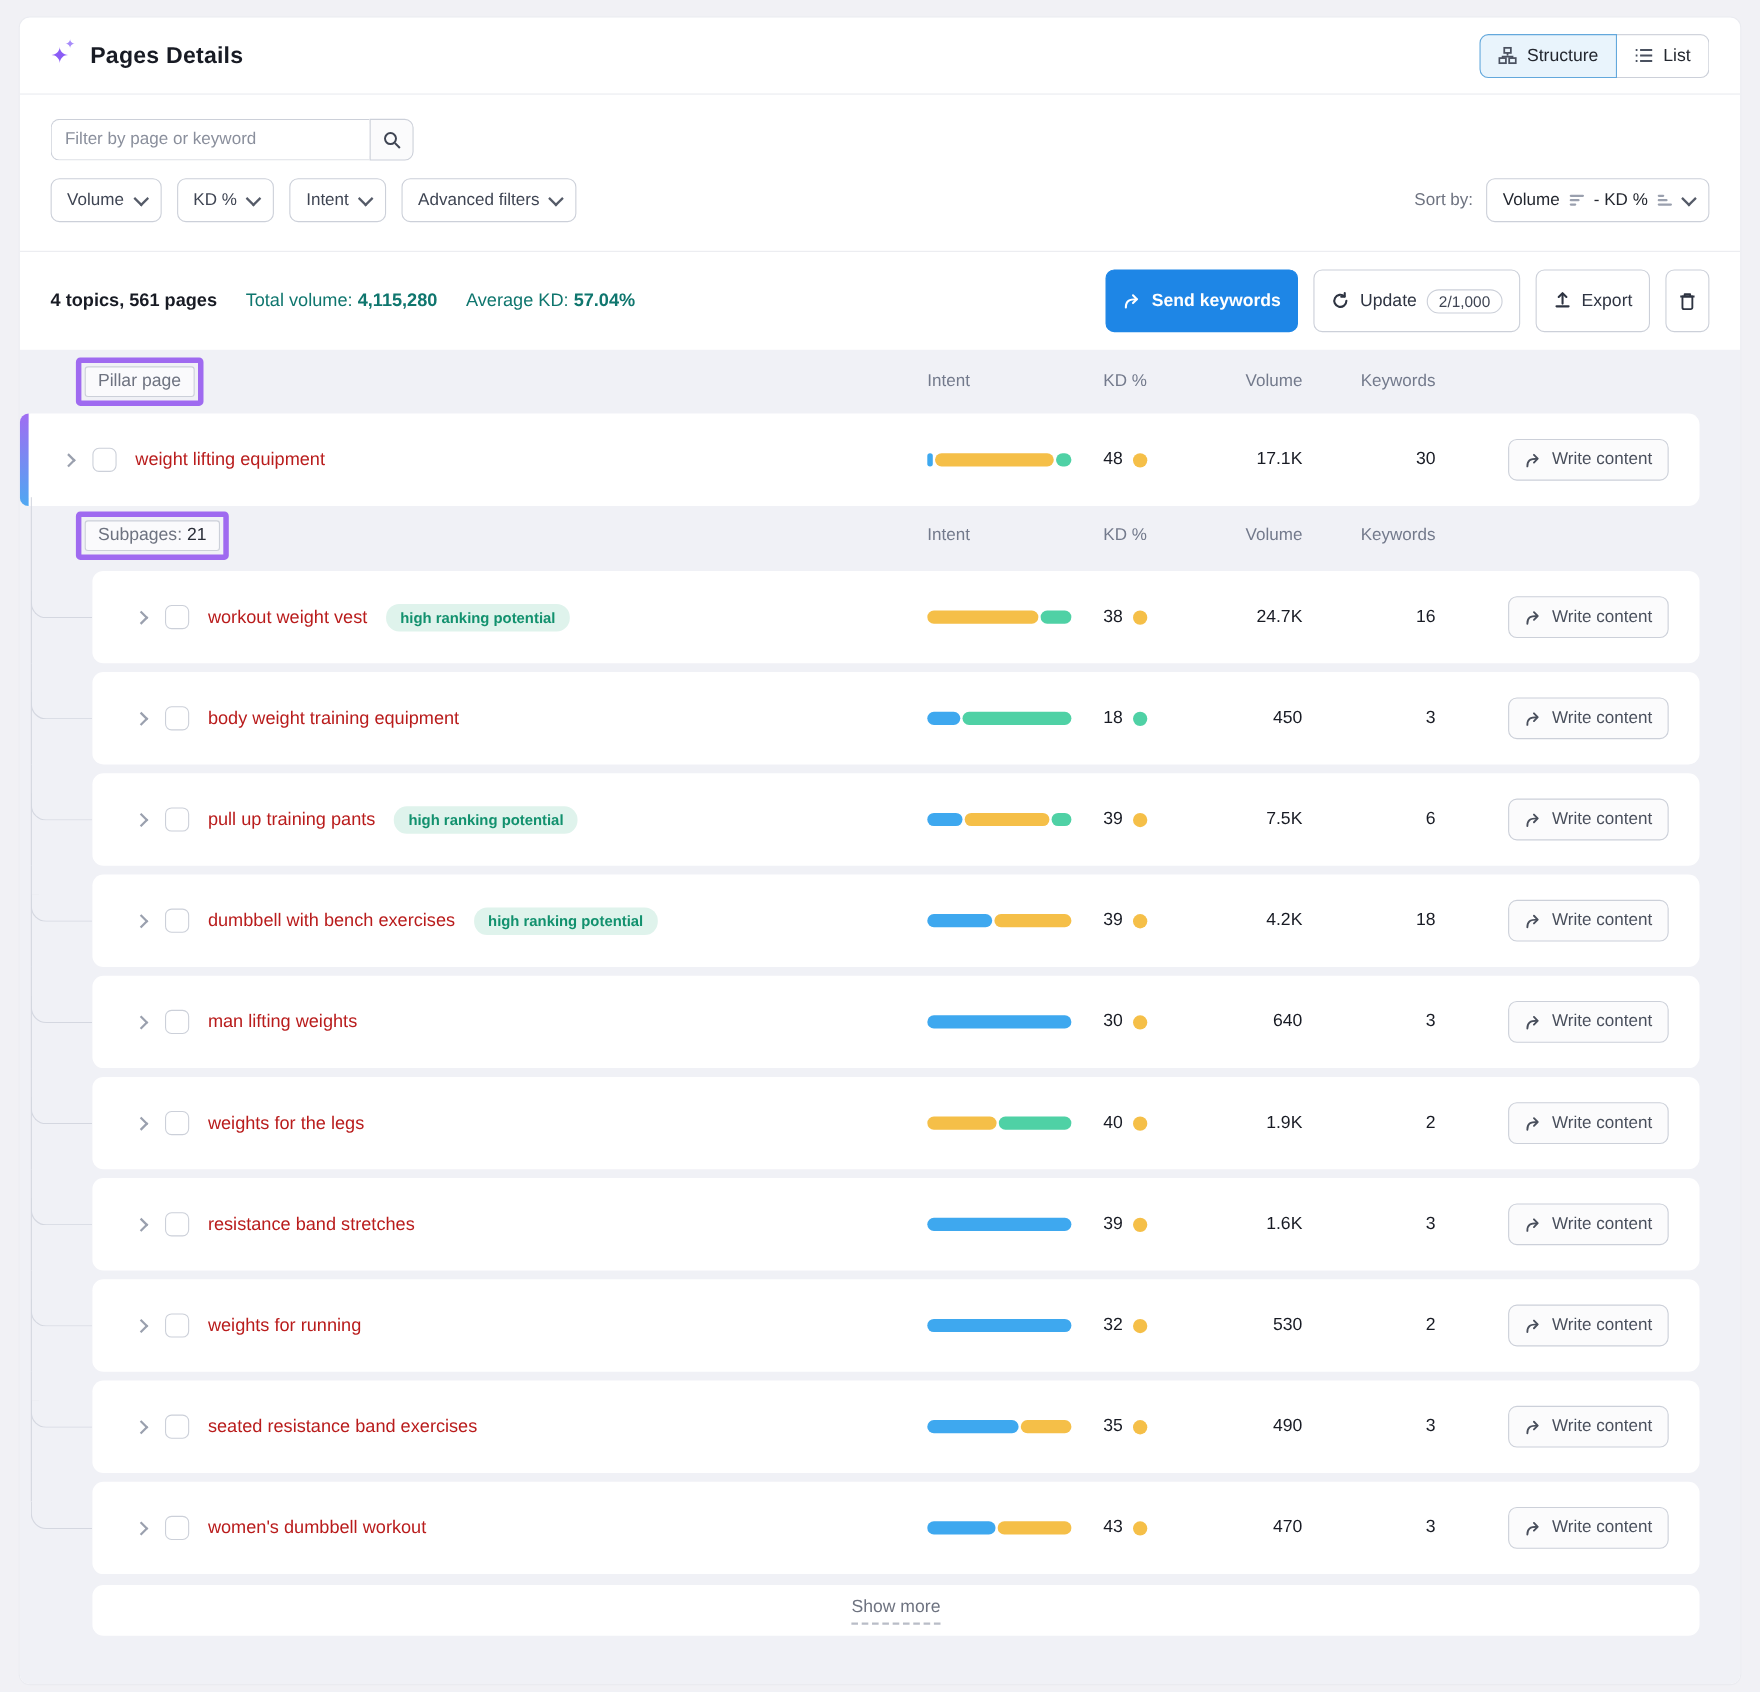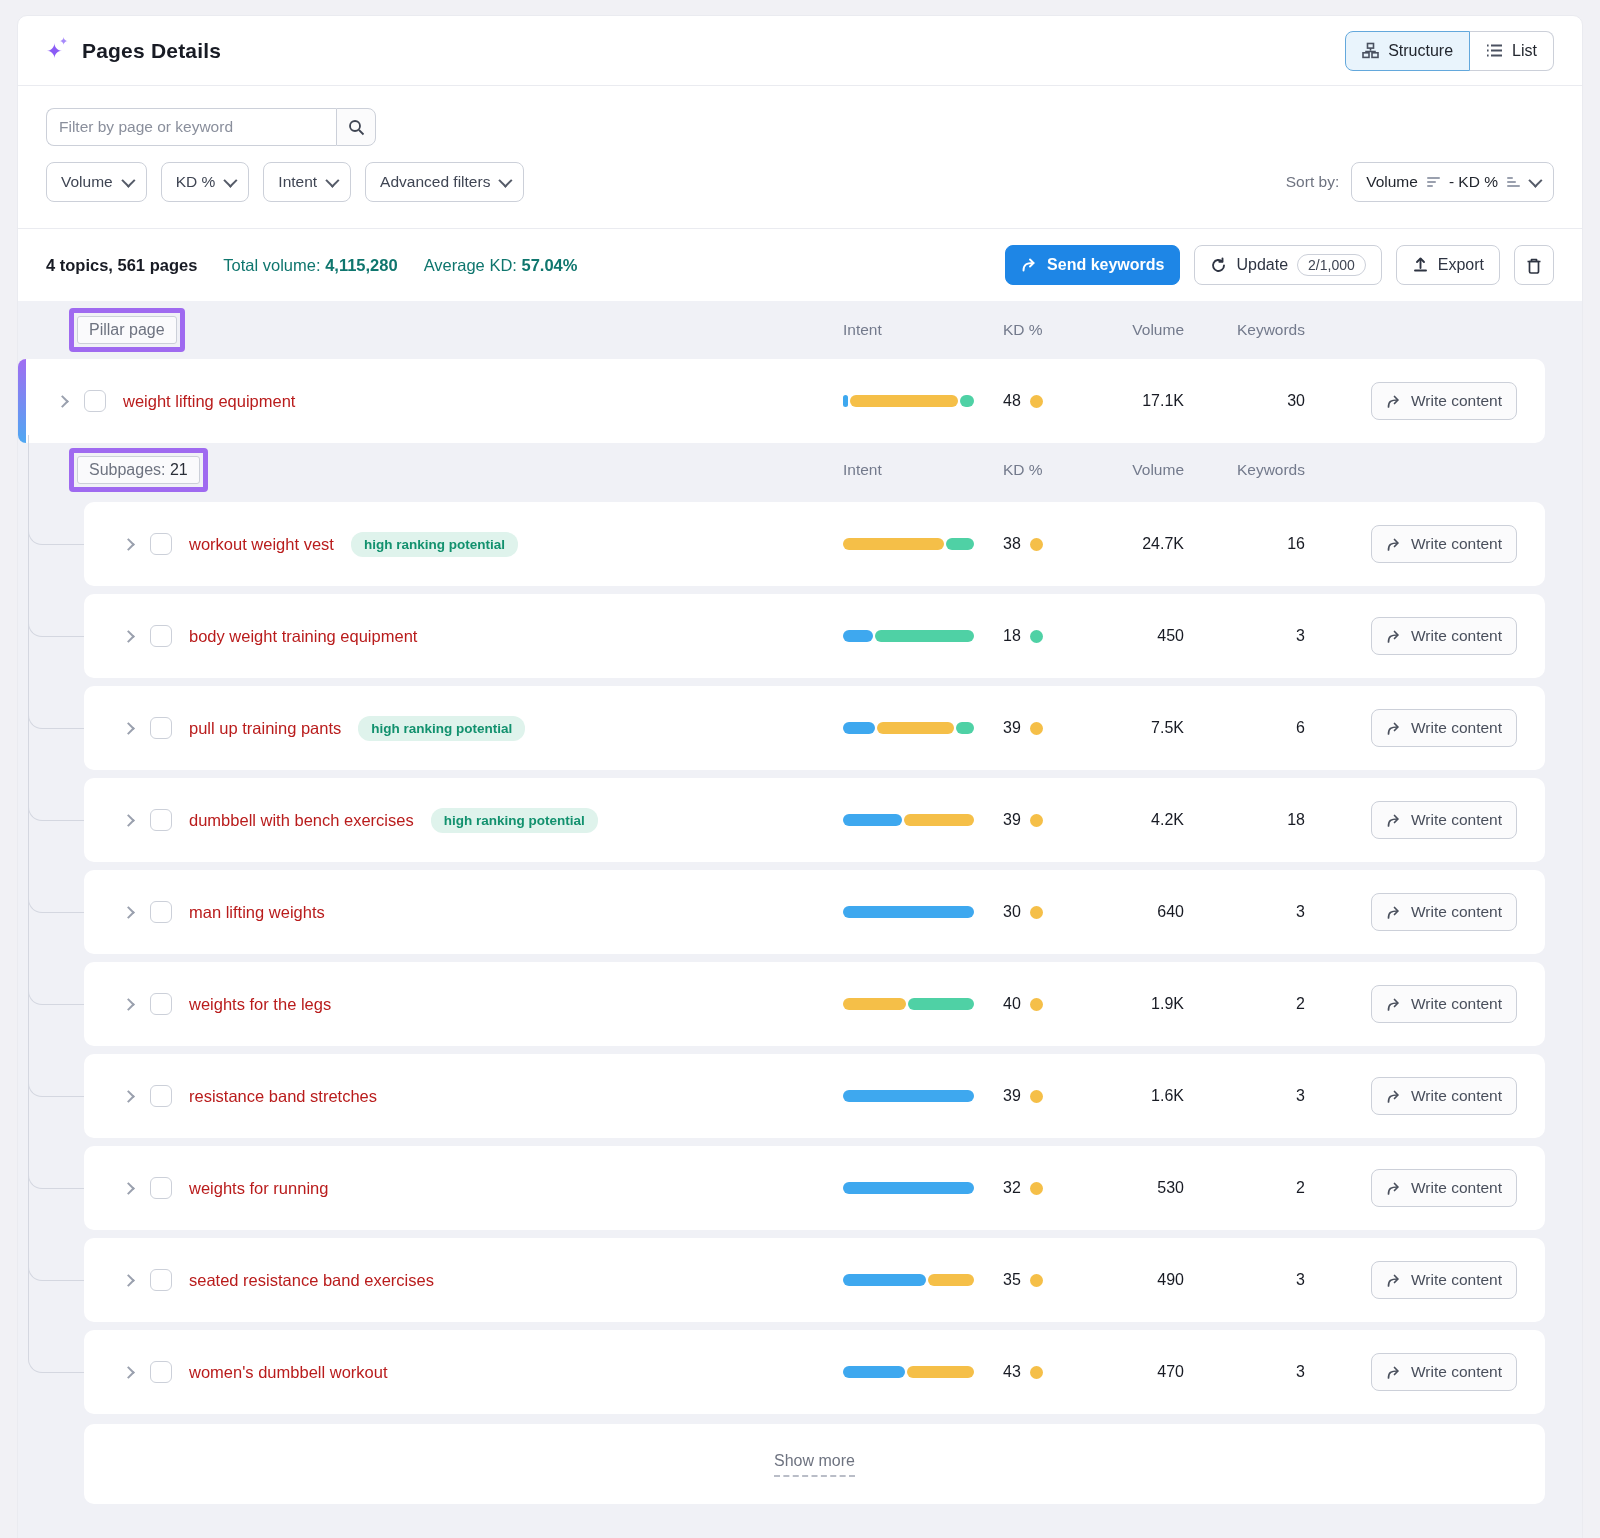--- a/index.html
+++ b/index.html
@@ -49,21 +49,21 @@
   .bars { display:inline-flex; flex-direction:column; gap:2px; }
   .bars i { display:block; height:2px; border-radius:2px; background:#9aa0ae; }
   .bars.desc i:nth-child(1){width:13px}.bars.desc i:nth-child(2){width:9px}.bars.desc i:nth-child(3){width:6px}
   .bars.asc  i:nth-child(1){width:6px}.bars.asc  i:nth-child(2){width:9px}.bars.asc  i:nth-child(3){width:13px}
   
   .summary { display:flex; align-items:center; padding:16px 28px; border-top:1px solid #eaebf0; }
   .sum-stats { display:flex; align-items:center; gap:26px; font-size:16.5px; }
   .b { font-weight:bold; }
   .stat { color:#0f766e; }
   .sum-actions { margin-left:auto; display:flex; align-items:center; gap:14px; }
-  .btn { display:flex; align-items:center; gap:9px; height:40px; padding:0 15px; border-radius:8px;
+  .btn { display:flex; align-items:center; gap:9px; height:57px; padding:0 15px; border-radius:8px;
       font-size:16px; cursor:pointer; border:1px solid #ccd0d9; background:#fff; color:#2e3442; }
   .btn-primary { background:#1e86e6; border-color:#1e86e6; color:#fff; font-weight:bold; }
   .pill { border:1px solid #ccd0d9; border-radius:999px; font-size:14px; color:#3f4553;
       padding:2px 10px; background:#fff; }
   .iconbtn { width:40px; justify-content:center; padding:0; }
   
   .tbl { background:#f0f1f6; padding-bottom:44px; }
   .strip { display:flex; padding-right:37px; }
   .strip1 { height:58px; } .strip2 { height:53px; margin-bottom:6px; }
   .strip .lead { flex:1; display:flex; align-items:center; padding-left:51px; }
@@ -97,21 +97,21 @@
       border:1px solid #ccd0d9; border-radius:8px; background:#fbfbfc; font-size:15.5px;
       color:#494f5c; cursor:pointer; white-space:nowrap; }
   .subrows { margin-left:66px; margin-right:37px; position:relative; }
   .subrow { position:relative; margin-bottom:8px; }
   .subrow::before { content:""; position:absolute; left:-56px; top:18px; width:55px; height:24px;
       border-left:1px solid #d4d7e0; border-bottom:1px solid #d4d7e0; border-bottom-left-radius:14px; }
   .subrow::after { content:""; position:absolute; left:-56px; top:-8px; height:calc(100% + 8px);
       border-left:1px solid #d4d7e0; }
   .subrow:first-child::after { top:-67px; height:calc(100% + 67px); }
   .subrow:last-child::after { height:26px; }
-  .more-card { margin:10px 37px 0 66px; background:#fff; border-radius:10px; height:80px;
+  .more-card { margin:10px 37px 0 66px; background:#fff; border-radius:10px; height:46px;
       display:flex; align-items:center; justify-content:center; }
   .more-link { font-size:16px; color:#6e7380; border-bottom:2px dashed #b9bdc7;
       padding-bottom:5px; cursor:pointer; }
   svg { display:block; }
 </style>
 </head>
 <body>
 
 <div class="panel">
 

